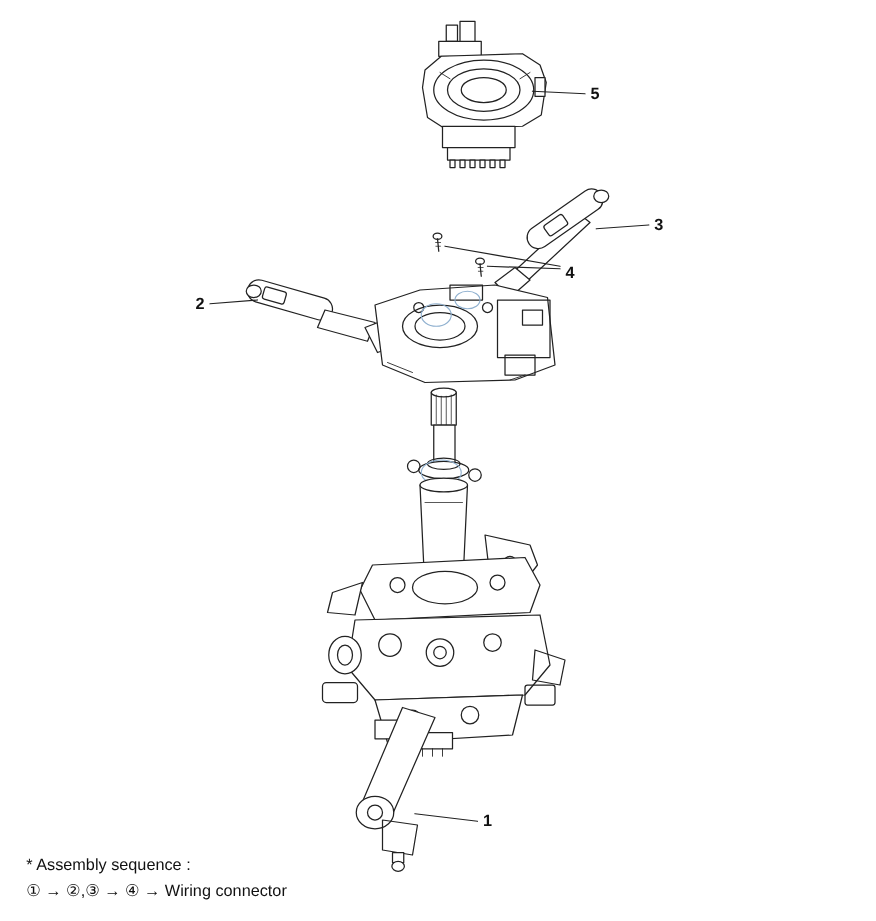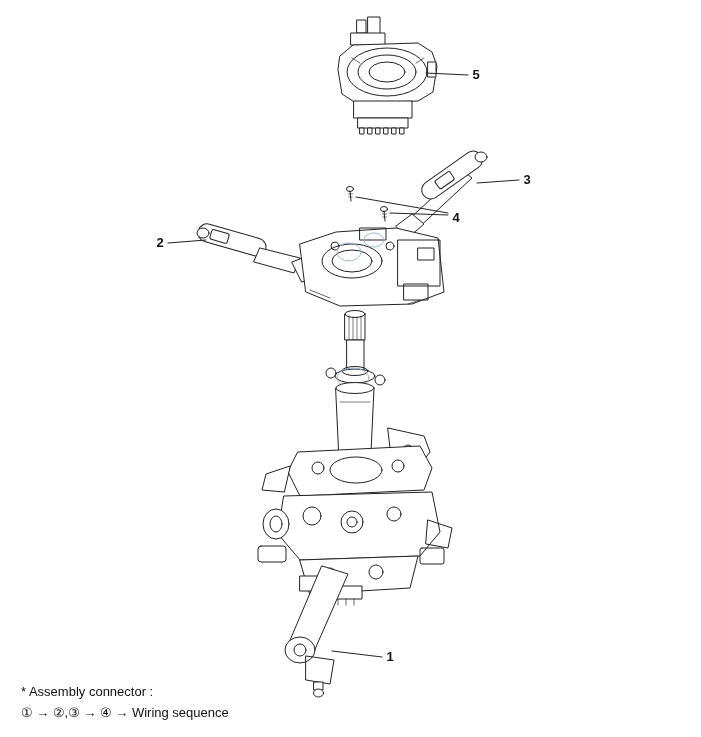--- a/index.html
+++ b/index.html
@@ -176,17 +176,17 @@
   <div class="callout" style="left:469px; top:68px;">5</div>
 
   <div class="callout" style="left:520px; top:173px;">3</div>
 
   <div class="callout" style="left:449px; top:211px;">4</div>
 
   <div class="callout" style="left:153px; top:236px;">2</div>
 
   <div class="callout" style="left:383px; top:650px;">1</div>
 
-  <div class="footer-line footer-title">* Assembly connector :</div>
+  <div class="footer-line footer-title">* Assembly sequence :</div>
 
-  <div class="footer-line footer-seq">① → ②,③ → ④ → Wiring sequence</div>
+  <div class="footer-line footer-seq">① → ②,③ → ④ → Wiring connector</div>
 
 </div>
 
 </body></html>

